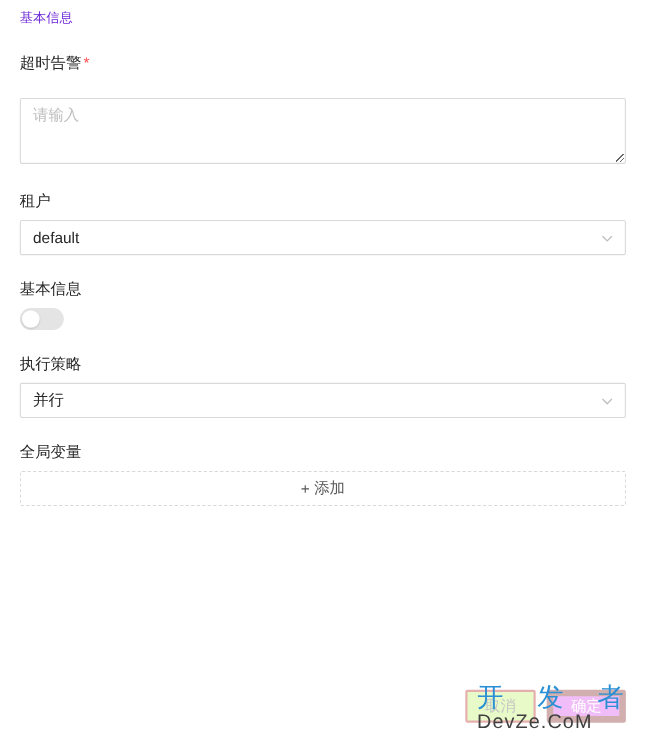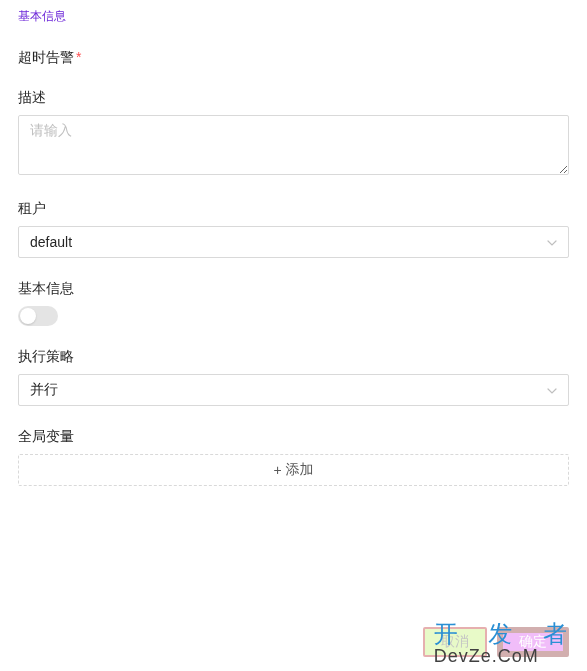--- a/index.html
+++ b/index.html
@@ -172,21 +172,20 @@
 
 <div class="section-title">基本信息</div>
 
 <div class="form-item">
   <label class="label">
     <span>超时告警</span><span class="required">*</span>
   </label>
 </div>
 
 <div class="form-item">
-  <label class="label">描述</label>
   <textarea class="textarea" placeholder="请输入" style=""></textarea>
 </div>
 
 <div class="form-item">
   <label class="label">租户</label>
   <div class="select">
     <span class="select-value">default</span>
     <span class="select-arrow">
       <svg width="10" height="6" viewBox="0 0 10 6">
           <path d="M1 1 L5 5 L9 1" stroke="#bfbfbf" stroke-width="1.2" fill="none" stroke-linecap="round"></path>

